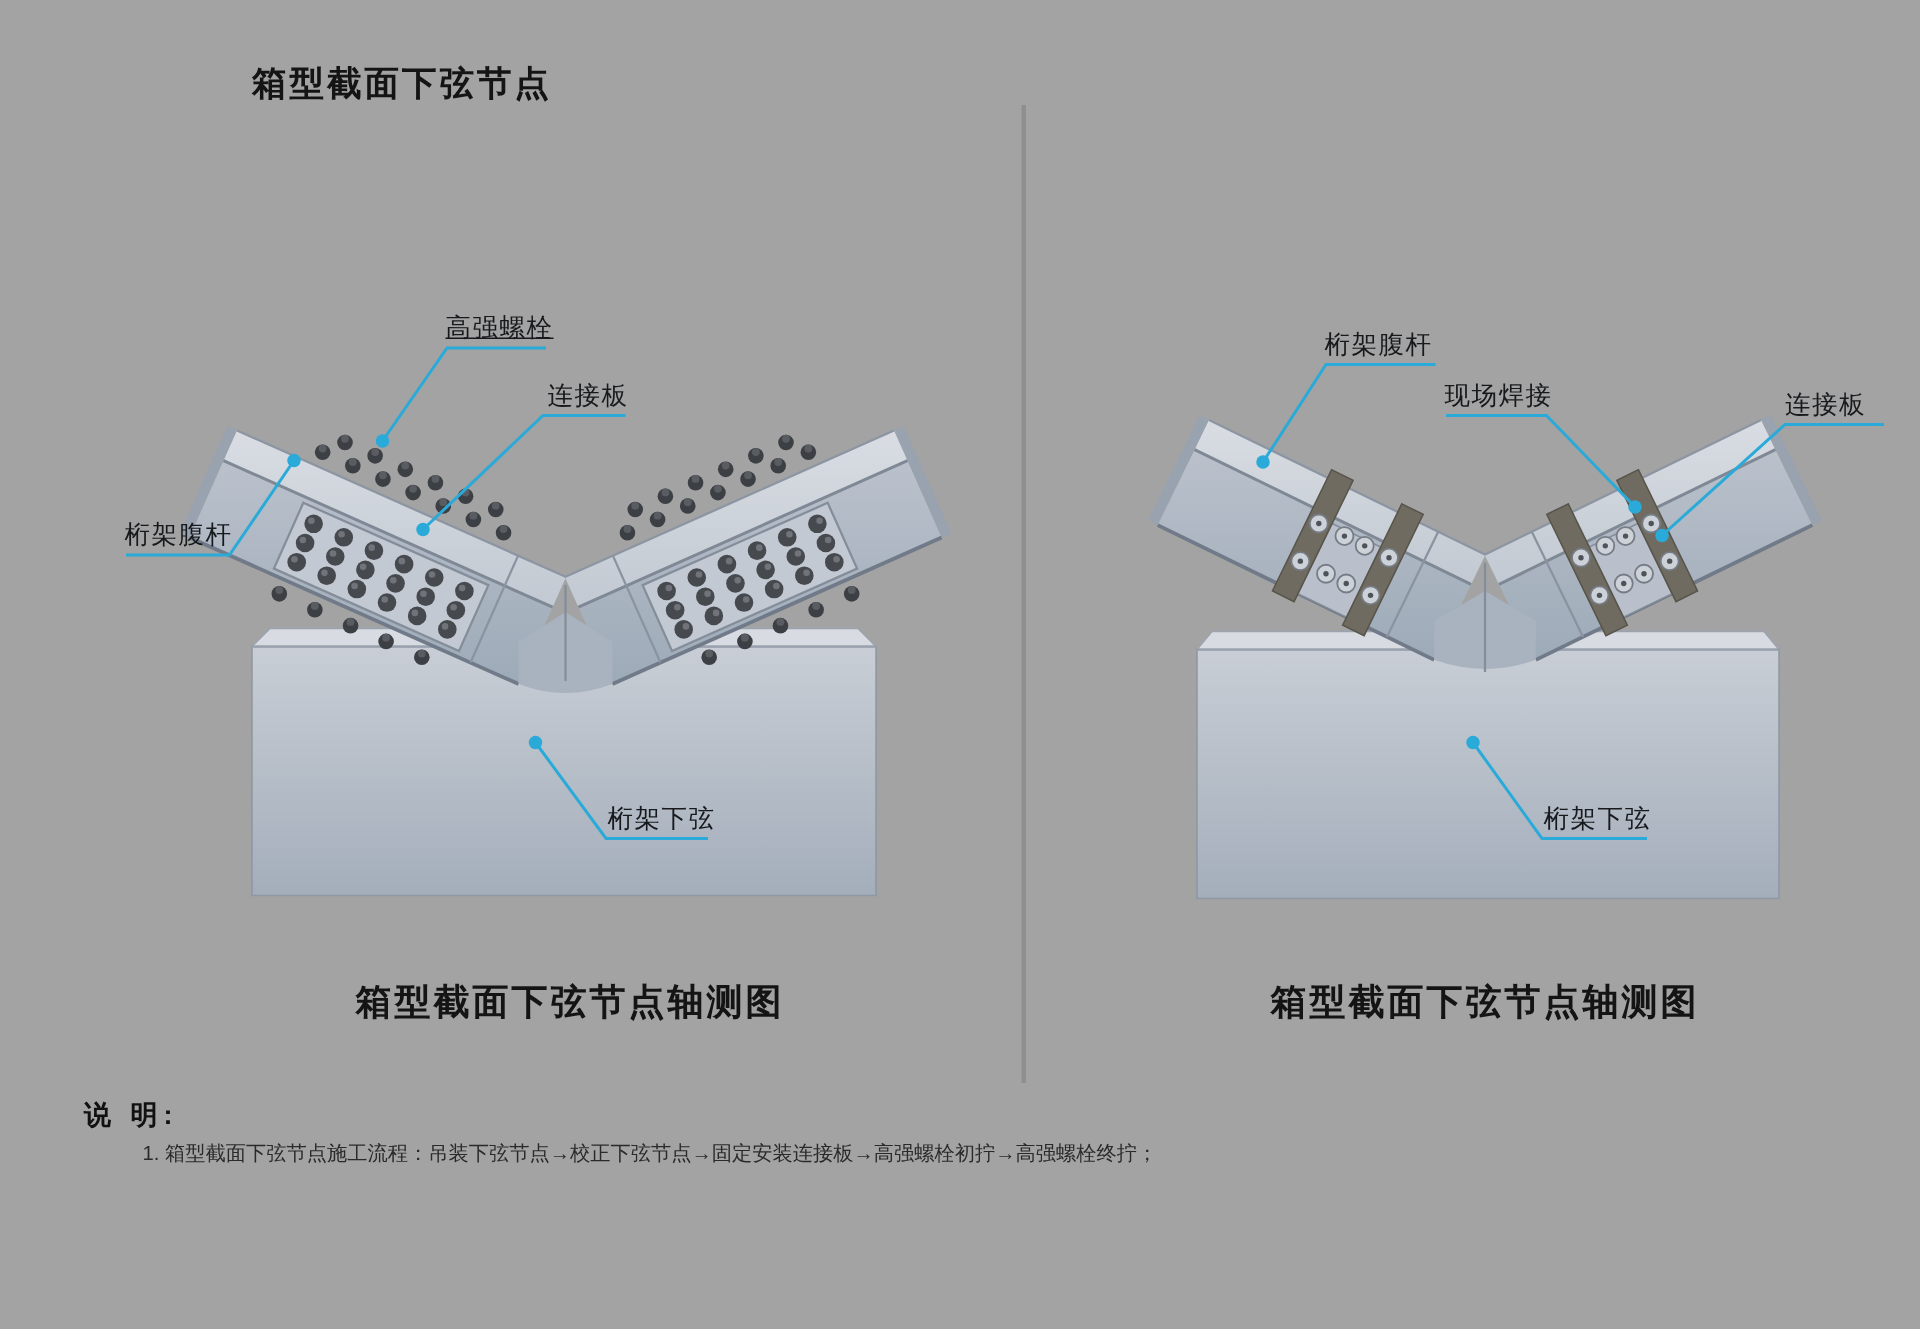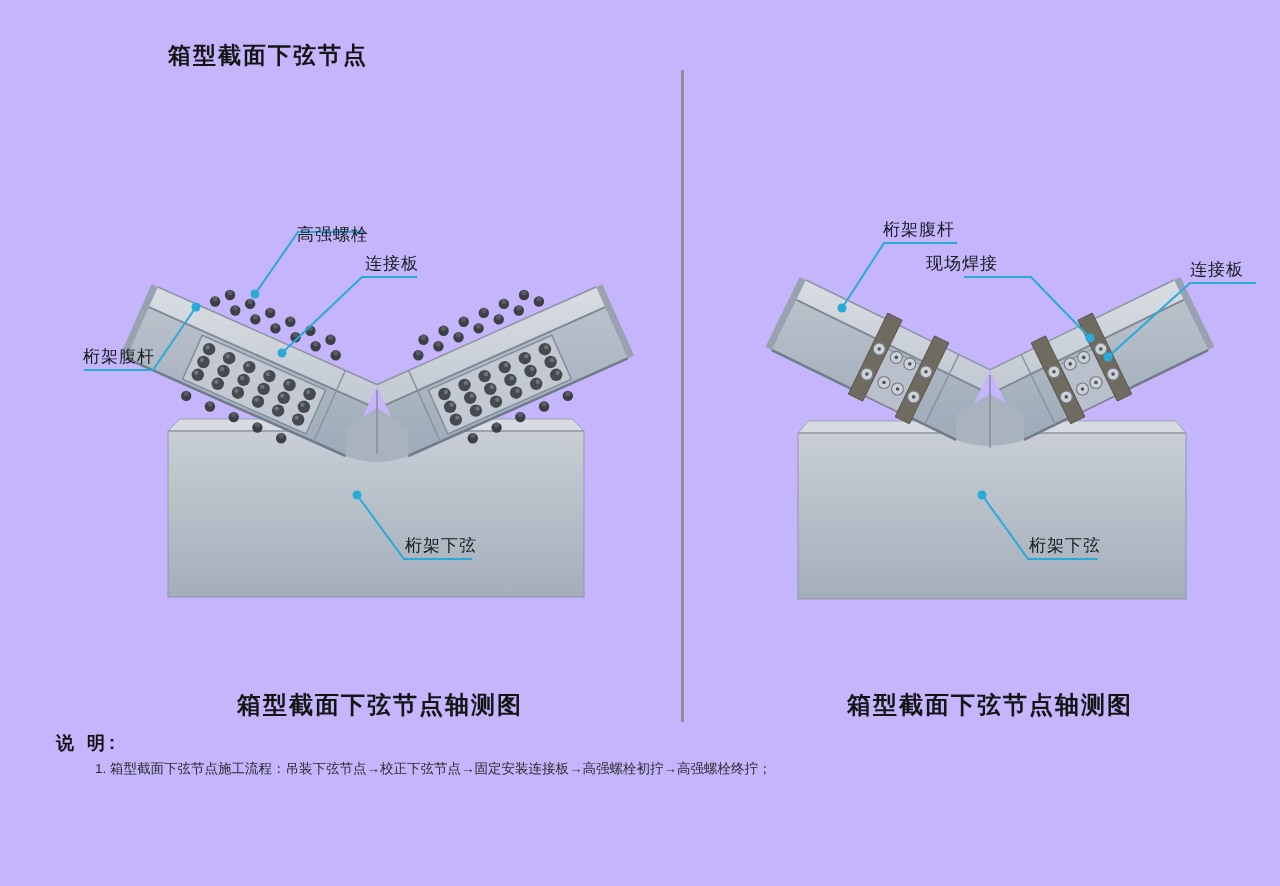--- a/index.html
+++ b/index.html
@@ -1,22 +1,22 @@
 <!DOCTYPE html>
 <html><head>
 <meta charset="utf-8">
 <style>
   html,body{margin:0;padding:0;}
   body{width:1280px;height:886px;background:#ffffff;font-family:"Liberation Sans","DejaVu Sans",sans-serif;}
-  #canvas{position:relative;width:1280px;height:886px;background:#c4b5fd;overflow:hidden;}
+  #canvas{position:relative;width:1280px;height:886px;background:#a3a3a3;overflow:hidden;}
   #art{position:absolute;left:0;top:0;}
   .page-title{position:absolute;left:168px;top:40px;font-size:23px;font-weight:bold;color:#141414;letter-spacing:2px;}
   .divider{position:absolute;left:681px;top:70px;width:3px;height:652px;background:#8f8f8f;}
   .lbl{position:absolute;font-size:17px;color:#17191c;letter-spacing:1px;white-space:nowrap;}
-  .caption{position:absolute;top:652px;width:400px;text-align:center;font-size:24px;font-weight:bold;color:#141414;letter-spacing:2px;margin-top:37px;}
+  .caption{position:absolute;top:652px;width:400px;text-align:center;font-size:24px;font-weight:bold;color:#141414;letter-spacing:2px;}
   .cap-left{left:180px;}
   .cap-right{left:790px;}
   .notes{position:absolute;left:56px;top:731px;color:#1c1c1c;}
   .notes-heading{font-size:18px;font-weight:bold;letter-spacing:4px;color:#111;}
   .notes-items{margin-top:4px;margin-left:39px;}
   .note-line{font-size:13.5px;line-height:19.5px;color:#2a2a2a;white-space:nowrap;}
 </style>
 </head>
 <body>
 
@@ -179,27 +179,27 @@
         <circle cx="1090" cy="338" r="4.5"></circle>
         <circle cx="1108" cy="357" r="4.5"></circle>
         <circle cx="982" cy="495" r="4.5"></circle>
       </g>
     </g>
   </svg>
 
   <div class="page-title">箱型截面下弦节点</div>
   <div class="divider"></div>
 
-  <div class="lbl" style="left:297px;top:223px;">高强螺栓</div>
+  <div class="lbl" style="left:297px;top:207px;text-decoration:underline;">高强螺栓</div>
   <div class="lbl" style="left:365px;top:252px;">连接板</div>
   <div class="lbl" style="left:83px;top:345px;">桁架腹杆</div>
   <div class="lbl" style="left:405px;top:534px;">桁架下弦</div>
 
   <div class="lbl" style="left:883px;top:218px;">桁架腹杆</div>
-  <div class="lbl" style="left:926px;top:252px;">现场焊接</div>
+  <div class="lbl" style="left:963px;top:252px;">现场焊接</div>
   <div class="lbl" style="left:1190px;top:258px;">连接板</div>
   <div class="lbl" style="left:1029px;top:534px;">桁架下弦</div>
 
   <div class="caption cap-left">箱型截面下弦节点轴测图</div>
   <div class="caption cap-right">箱型截面下弦节点轴测图</div>
 
   <div class="notes">
     <div class="notes-heading">说 明:</div>
     <div class="notes-items">
       <div class="note-line">1. 箱型截面下弦节点施工流程：吊装下弦节点→校正下弦节点→固定安装连接板→高强螺栓初拧→高强螺栓终拧；</div>

